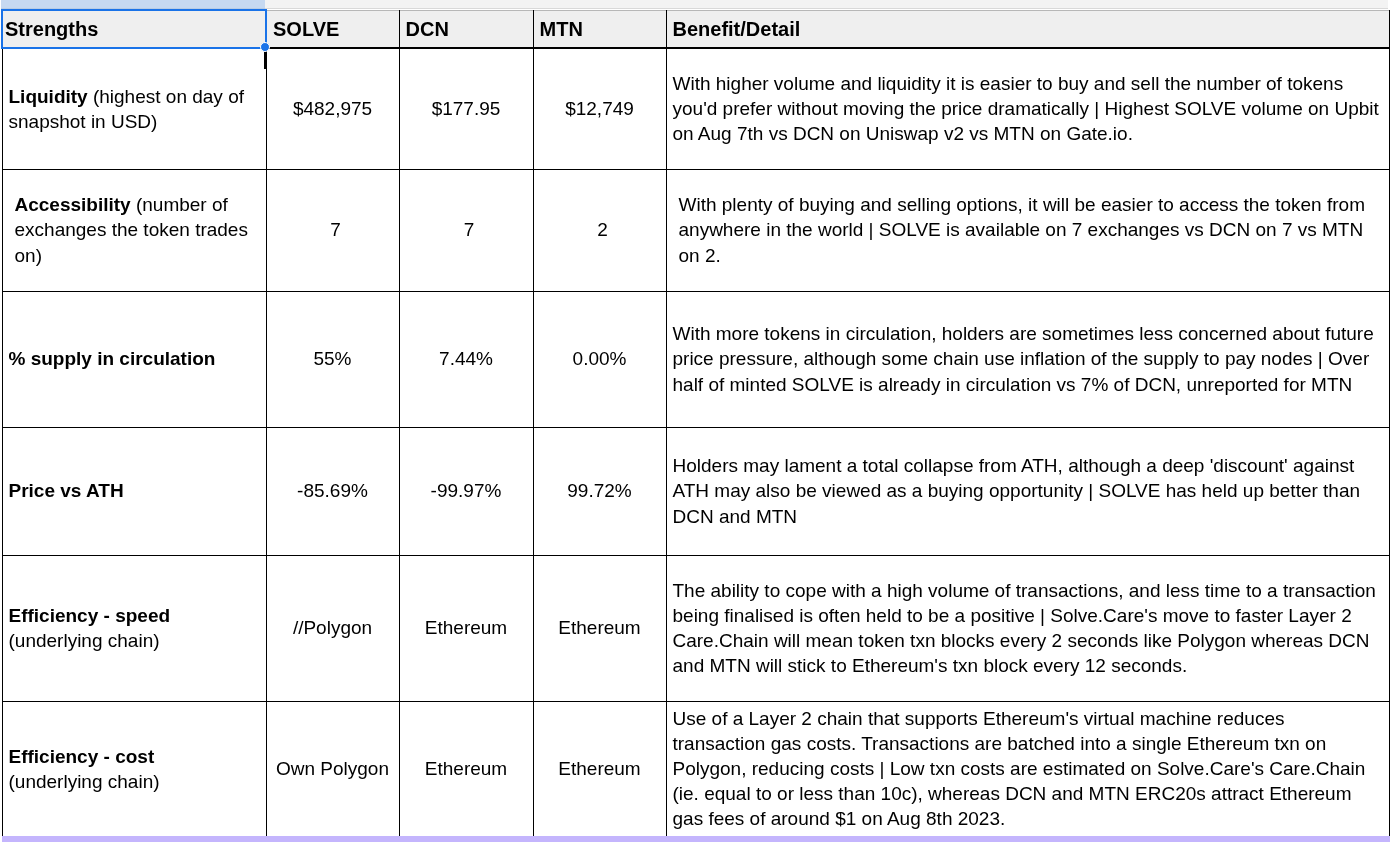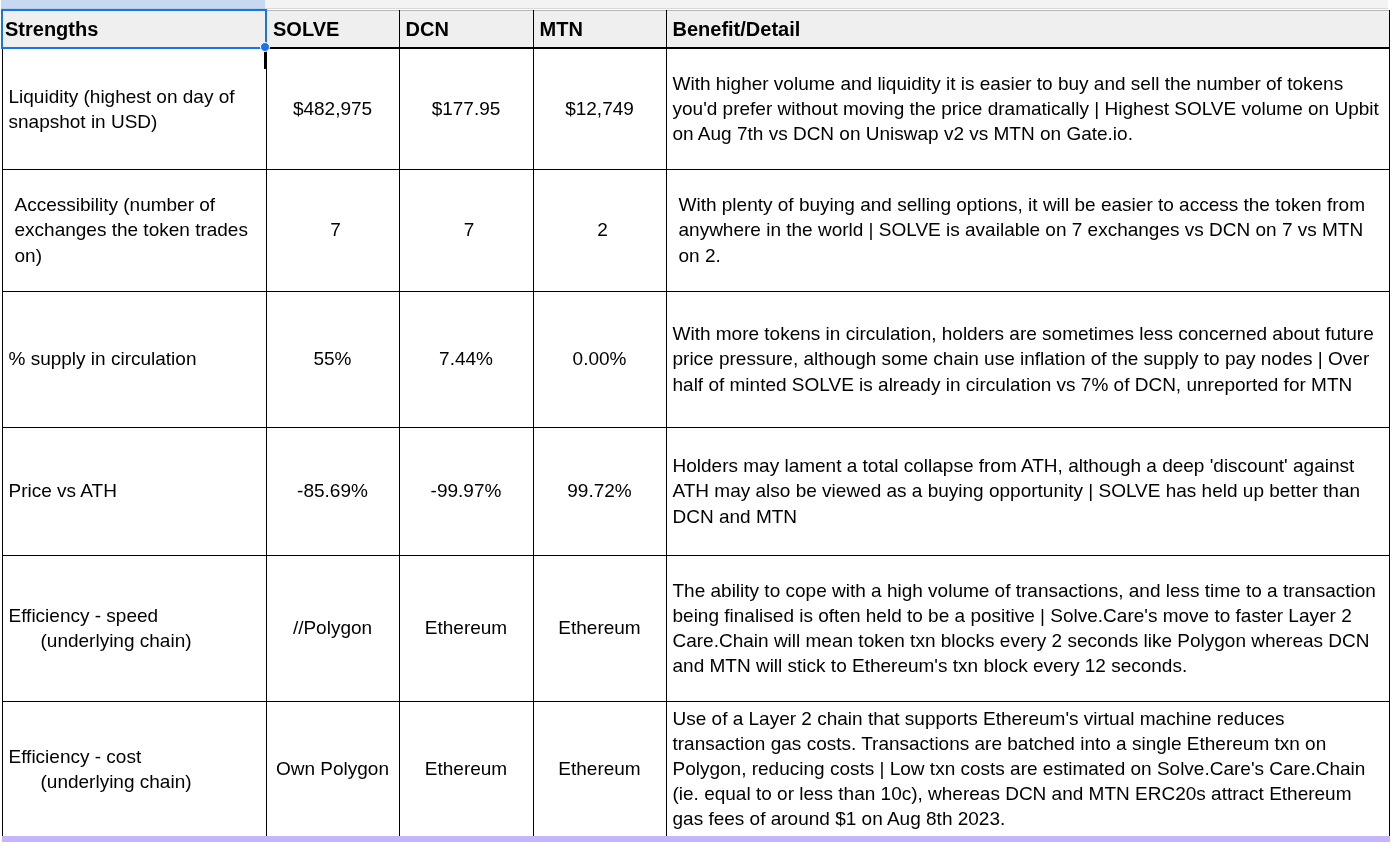--- a/index.html
+++ b/index.html
@@ -110,23 +110,23 @@
   col.w-solve     { width: 133px; }
   col.w-dcn       { width: 134px; }
   col.w-mtn       { width: 133px; }
   col.w-benefit   { width: 723px; }
 
   td.c-strengths {
     text-align: left;
     padding-left: 8px;
     font-size: 19px;
   }
-  td.c-strengths .lead { font-weight: normal; text-align: center; }
+  td.c-strengths .lead { font-weight: bold; text-align: center; }
   td.c-strengths .sub  { font-weight: normal; }
-  td.c-strengths .line2 { display: block; margin-left: 32px; }
+  td.c-strengths .line2 { display: block; }
 
   td.num {
     text-align: center;
     font-size: 19px;
   }
 
   td.c-benefit {
     text-align: left;
     font-size: 19.5px;
     line-height: 1.36;

